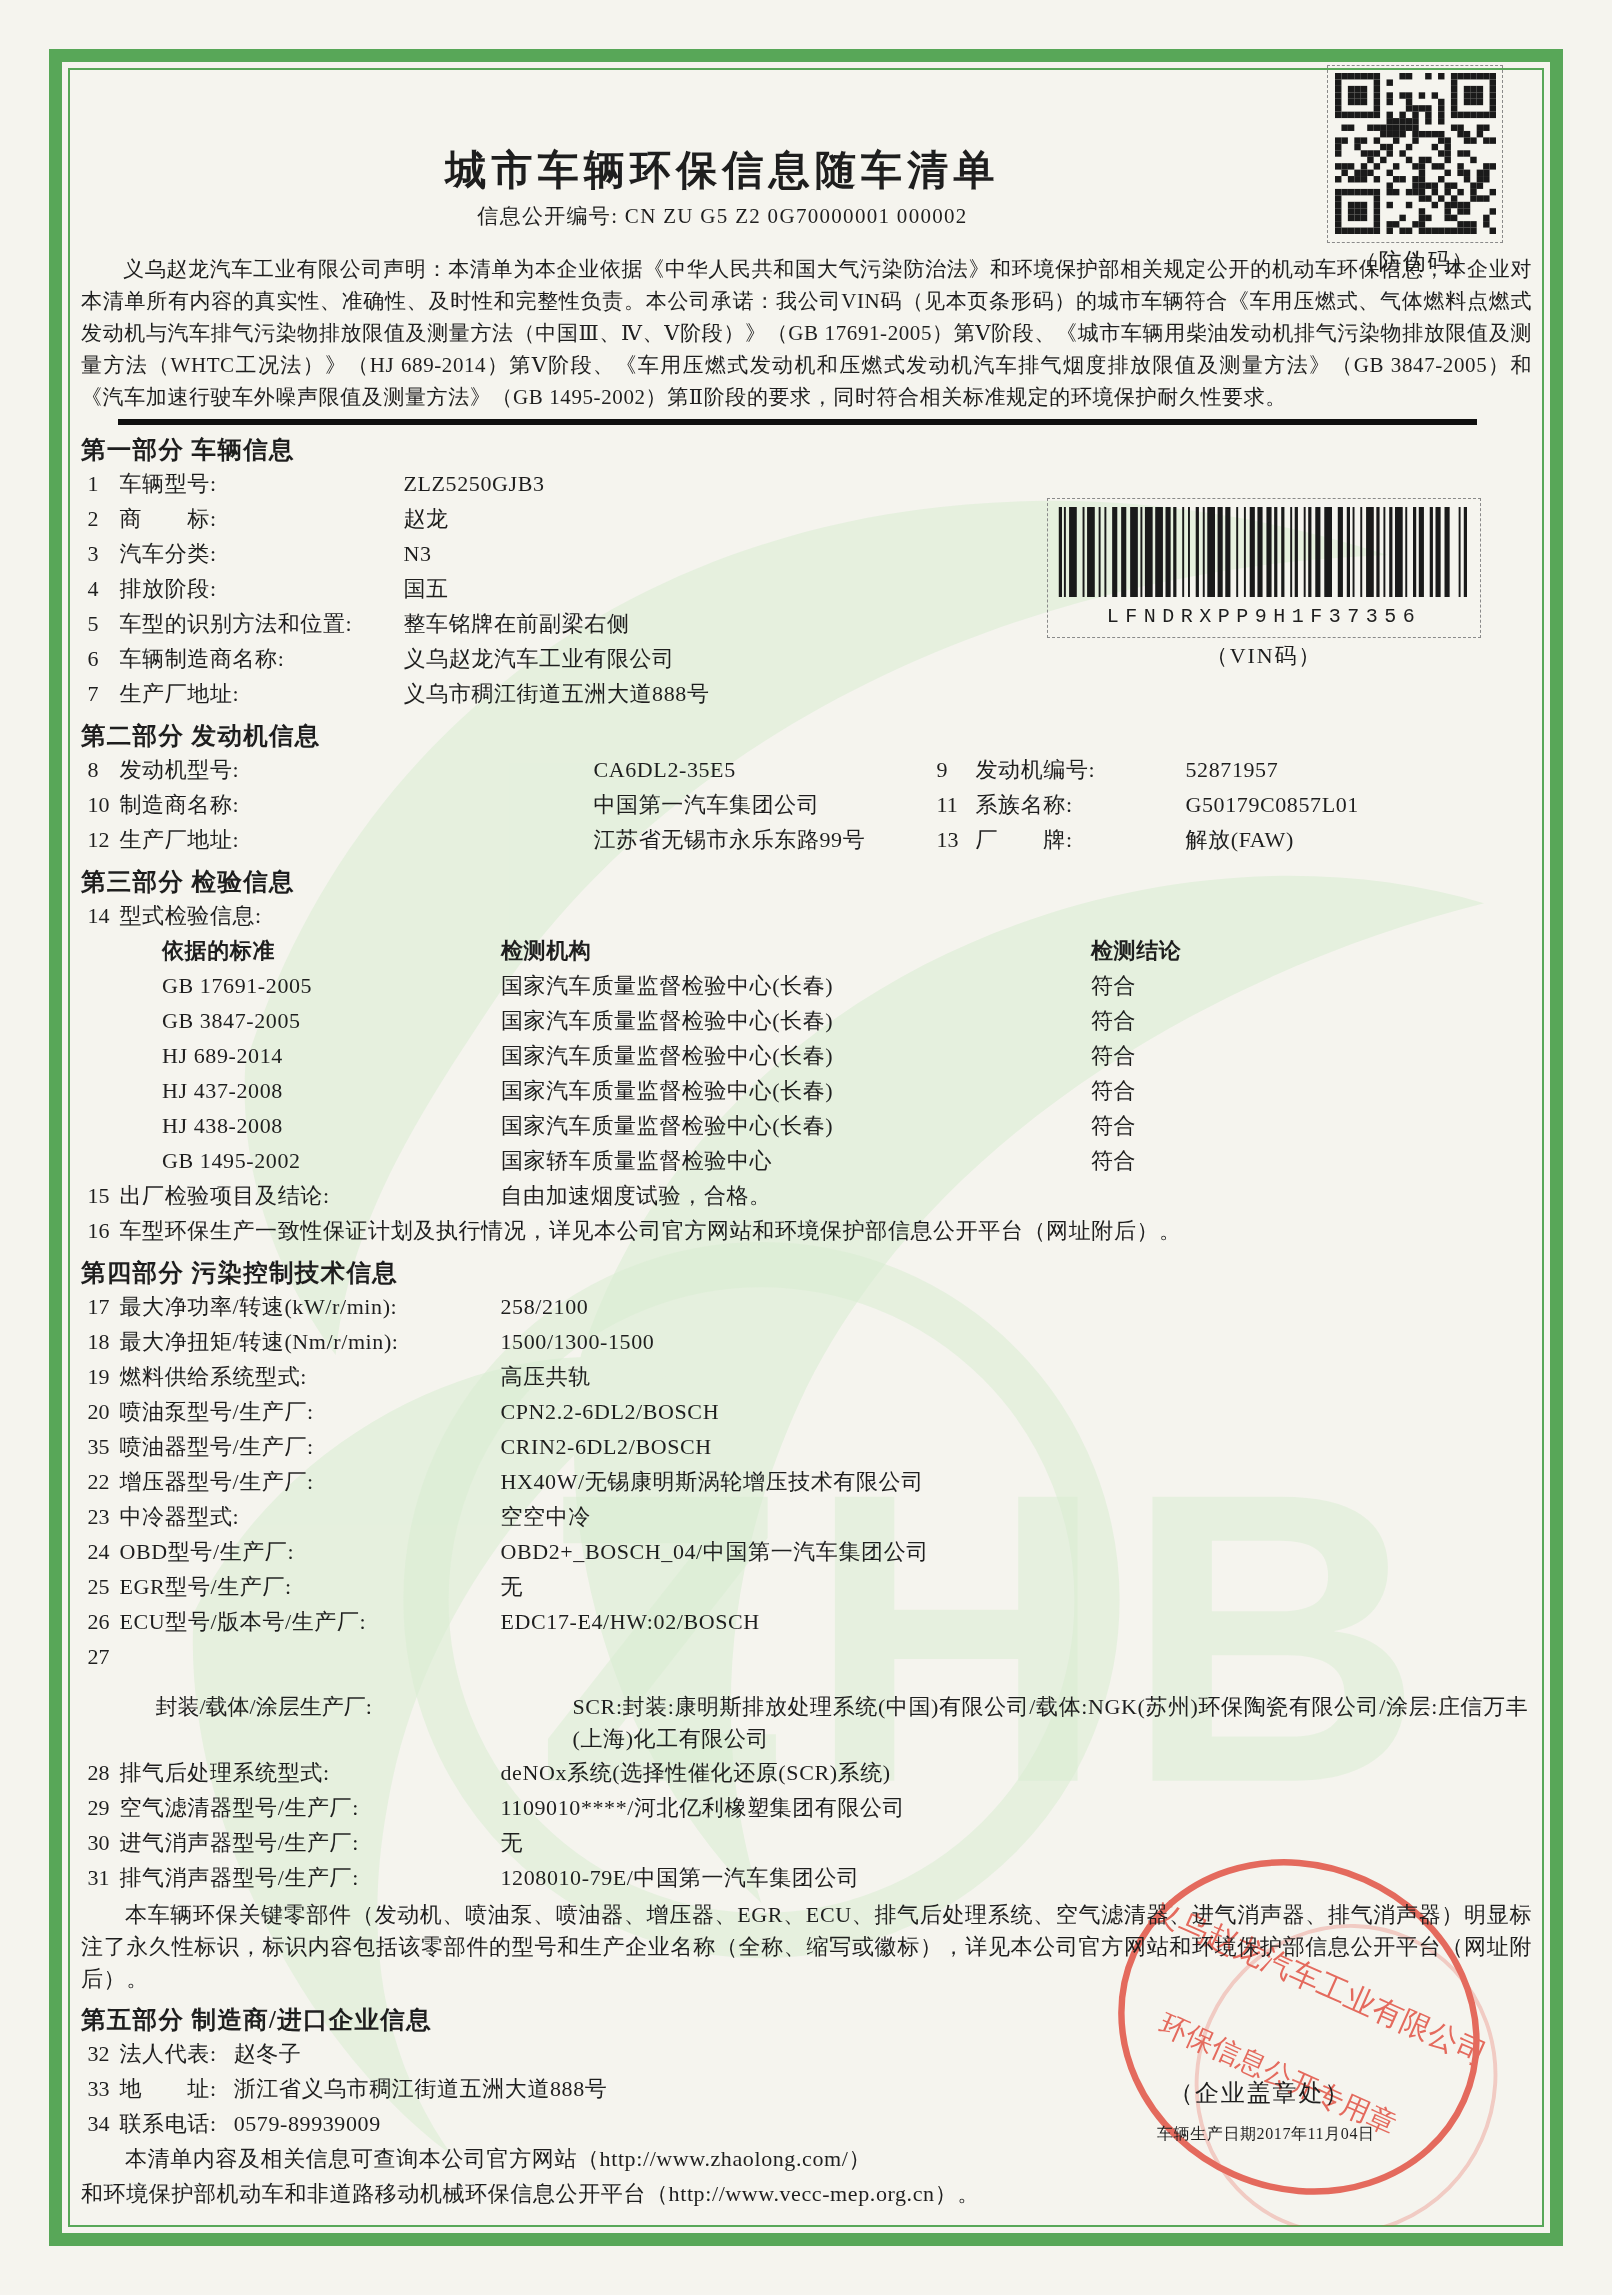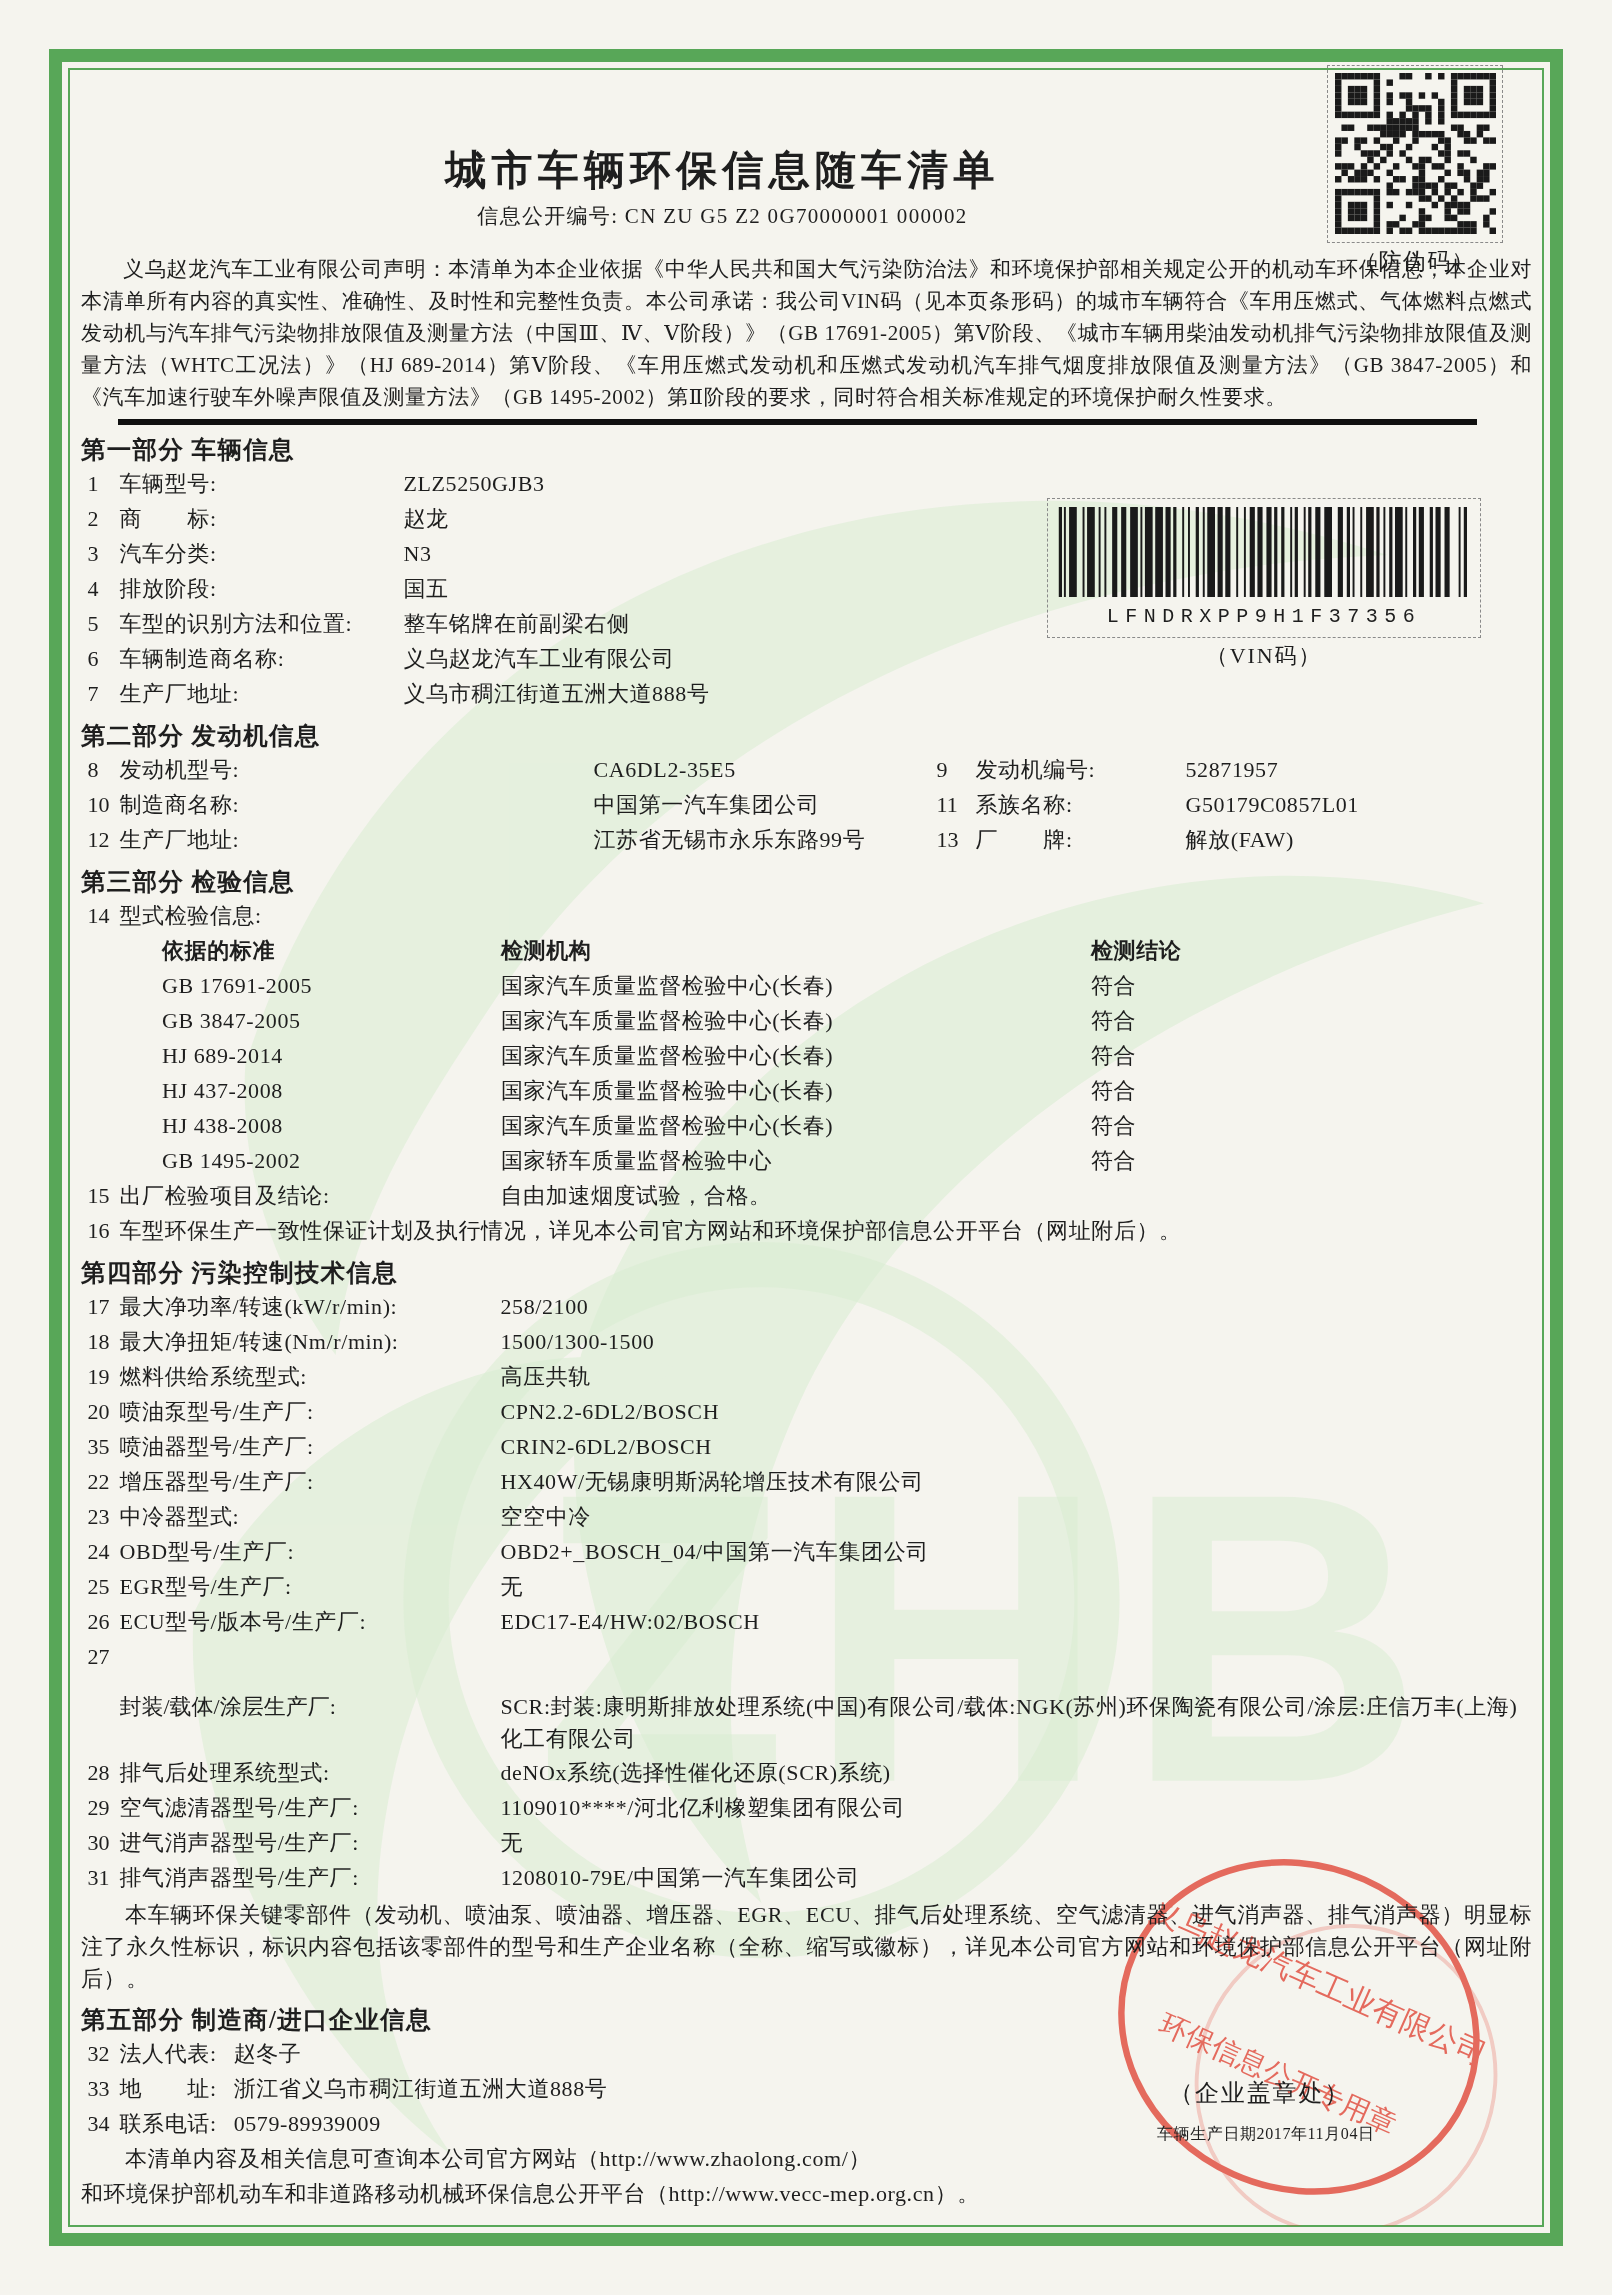--- a/index.html
+++ b/index.html
@@ -53,21 +53,21 @@
   .p2 .left{display:flex;flex:none;width:849px;}
   .p2 .left .val{flex:1;}
   .p4 .lbl{width:381px;}
   .tbl{font-size:22px;}
   .t-row{display:flex;line-height:35px;padding-left:81px;}
   .t-row .c1{width:339px;flex:none;letter-spacing:0.6px;}
   .t-row .c2{width:590px;flex:none;letter-spacing:0.6px;}
   .t-row .c3{flex:1;letter-spacing:0.6px;}
   .t-head{font-weight:700;}
   .free-text{font-size:22px;line-height:32px;text-align:justify;text-indent:2em;letter-spacing:0.6px;margin-top:3.9px;}
-  .pack-row{display:flex;font-size:22px;line-height:32px;padding-left:6.5px;margin-top:17px;}
+  .pack-row{display:flex;font-size:22px;line-height:32px;padding-left:6.5px;margin-top:17px;gap:36px;}
   .pack-row .no{width:32px;flex:none;}
   .pack-row .lbl{width:381px;flex:none;}
   .pack-row .val{flex:1;letter-spacing:0.6px;}
   .p5 .lbl{flex:none;}
   .p5 .val{margin-left:17px;}
   .footer-line{font-size:22px;line-height:35px;letter-spacing:0.6px;}
   .indent{ text-indent:2em;}
   
   #qr-block{position:absolute;left:1318px;top:65px;width:194px;text-align:center;}
   #qr-frame{display:inline-block;border:1.3px dashed #8a8a8a;padding:6.5px;background:transparent;}

